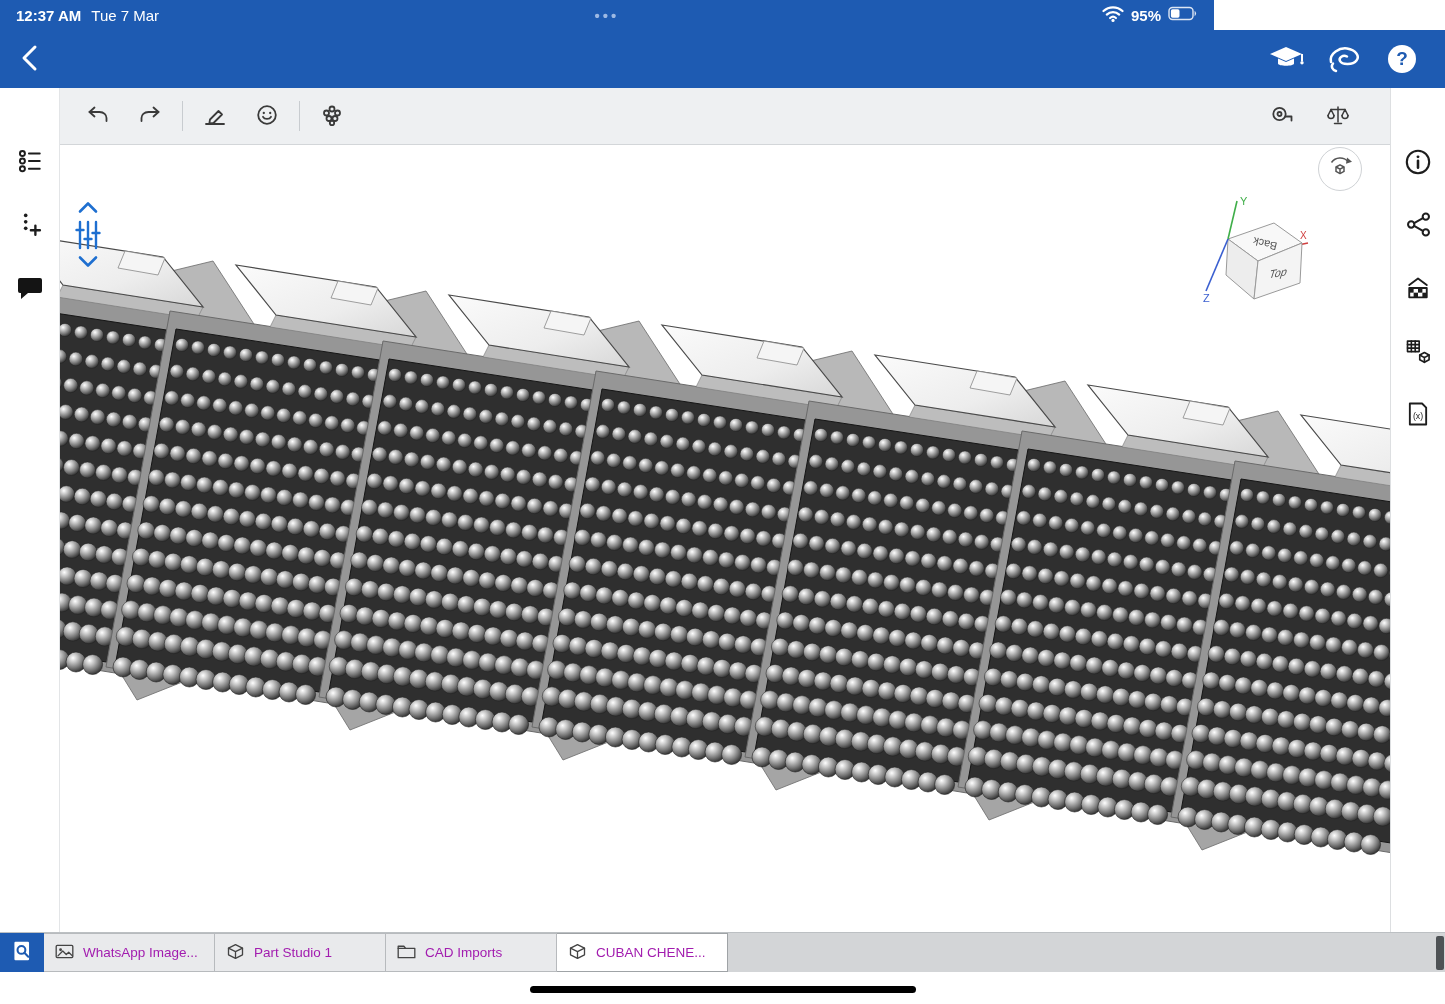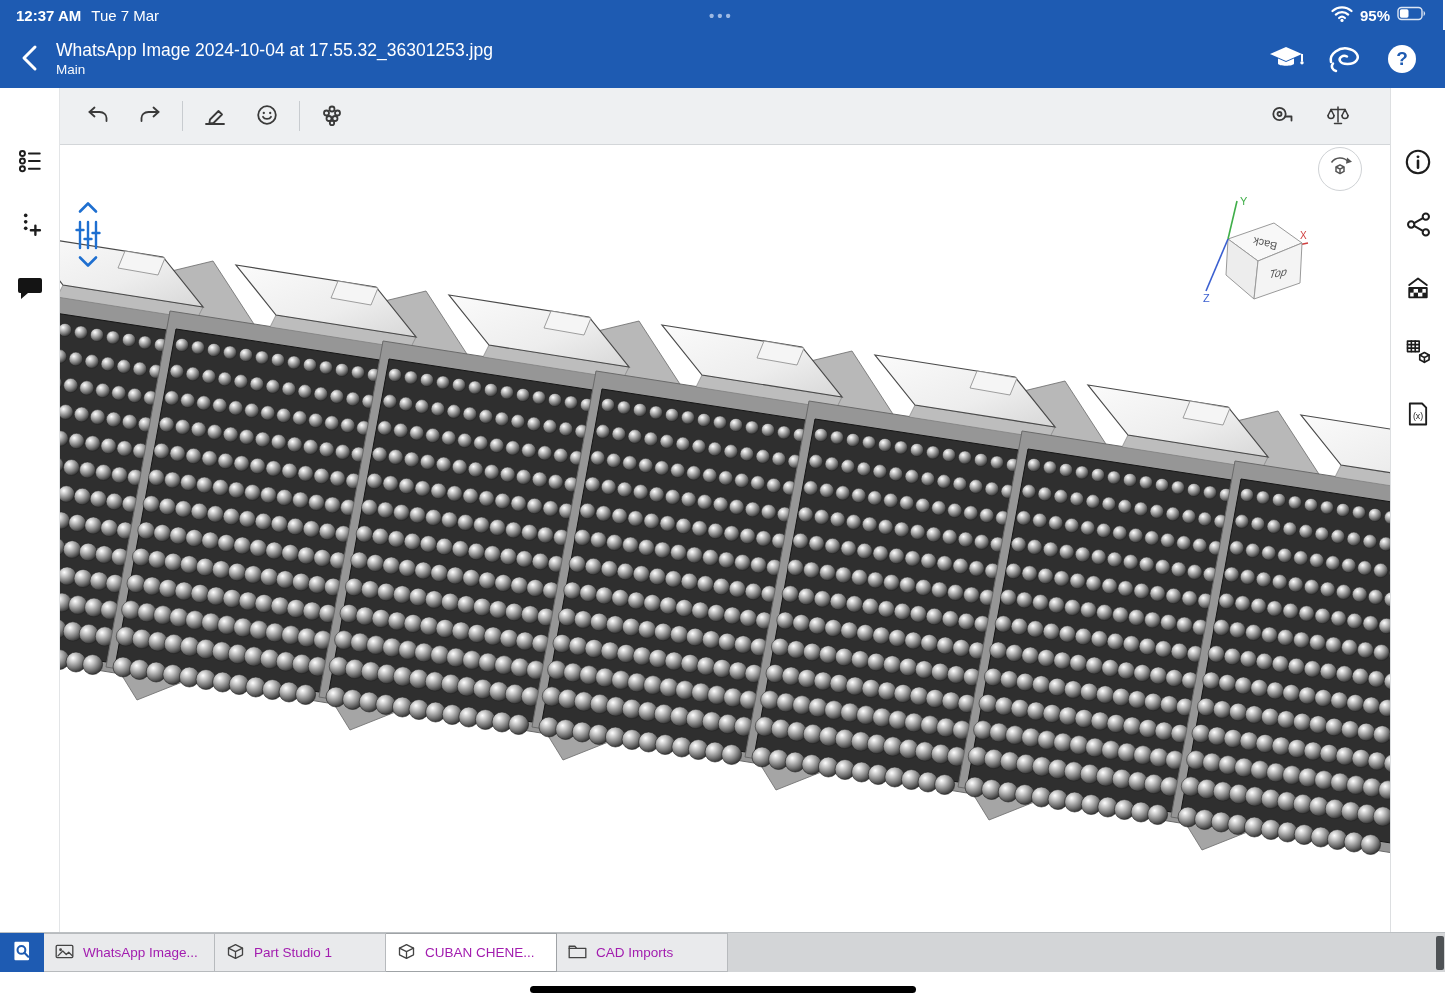--- a/index.html
+++ b/index.html
@@ -1,21 +1,21 @@
 <!DOCTYPE html>
 <html style="--header-blue: #1e5bb2; --accent-blue: #1e6fd0; --toolbar-gray: #eef0f2; --tabbar-gray: #d3d5d7; --icon-dark: #3a3a3a;"><head>
 <meta charset="utf-8">
 <style>
   *{margin:0;padding:0;box-sizing:border-box;}
   html,body{width:1445px;height:1004px;overflow:hidden;}
   body{font-family:"Liberation Sans",sans-serif;background:#fff;position:relative;}
   .screen{position:absolute;inset:0;width:1445px;height:1004px;background:#fff;}
 
   
-  .statusbar{position:absolute;top:0;left:0;width:1443px;height:30px;background:var(--header-blue);
+  .statusbar{position:absolute;top:0;left:0;width:1214px;height:30px;background:var(--header-blue);
     color:#fff;display:flex;align-items:center;justify-content:space-between;padding:0 16px;font-size:15px;}
   .sb-left{display:flex;gap:10px;align-items:center;}
   .sb-time{font-weight:700;}
   .sb-center{position:absolute;left:0;right:0;top:0;height:30px;display:flex;align-items:center;justify-content:center;
     color:#9db9e3;font-size:15px;letter-spacing:3px;font-weight:700;pointer-events:none;}
   .sb-right{display:flex;gap:7px;align-items:center;font-weight:600;}
   .navbar{position:absolute;top:30px;left:0;width:1445px;height:58px;background:var(--header-blue);
     color:#fff;display:flex;align-items:center;padding:0 8px;}
   .back-btn{background:none;border:none;width:44px;height:48px;display:flex;align-items:center;justify-content:center;cursor:pointer;}
   .titles{display:flex;flex-direction:column;justify-content:center;margin-left:4px;min-width:0;}
@@ -99,24 +99,20 @@
   </div>
 
   <div class="navbar">
     <button class="back-btn">
       <span>
         <svg width="26" height="30" viewBox="0 0 26 30">
             <path d="M18 4 L7 15 L18 26" fill="none" stroke="#fff" stroke-width="3" stroke-linecap="round" stroke-linejoin="round"></path>
           </svg>
       </span>
     </button>
-    <div class="titles">
-      <div class="doc-title">WhatsApp Image 2024-10-04 at 17.55.32_36301253.jpg</div>
-      <div class="doc-subtitle">Main</div>
-    </div>
     <div class="nav-actions">
       <button>
         <span>
           <svg width="36" height="30" viewBox="0 0 36 30">
             <polygon points="18,4 34,11 18,18 2,11" fill="#fff"></polygon>
             <path d="M10 15.5 v5 c0 3 16 3 16 0 v-5 l-8 3.5 z" fill="#fff"></path>
             <path d="M34 11 v7" stroke="#fff" stroke-width="2"></path>
               <circle cx="34" cy="19.7" r="1.7" fill="#fff"></circle>
           </svg>
         </span>
@@ -1616,38 +1612,38 @@
       </button>
       <button class="tab">
         <span>
           <svg class="tabicon-svg" width="21" height="21" viewBox="0 0 24 24">
             <path d="M4 8.2 L12 4.2 L20 8.2 V15.8 L12 19.8 L4 15.8 Z"></path>
             <path d="M4 8.2 L12 12.2 L20 8.2 M12 12.2 V19.8"></path>
           </svg>
         </span>
         <span class="tablabel">Part Studio 1</span>
       </button>
+      <button class="tab">
+        <span>
+          <svg class="tabicon-svg" width="21" height="21" viewBox="0 0 24 24">
+            <path d="M2.5 6 H9 L11 8.5 H21.5 V19 H2.5 Z"></path>
+            <path d="M2.5 8.5 H11"></path>
+          </svg>
+        </span>
+        <span class="tablabel">CAD Imports</span>
+      </button>
       <button class="tab active">
         <span>
           <svg class="tabicon-svg" width="21" height="21" viewBox="0 0 24 24">
             <path d="M4 8.2 L12 4.2 L20 8.2 V15.8 L12 19.8 L4 15.8 Z"></path>
             <path d="M4 8.2 L12 12.2 L20 8.2 M12 12.2 V19.8"></path>
           </svg>
         </span>
         <span class="tablabel">CUBAN CHENE...</span>
       </button>
-      <button class="tab">
-        <span>
-          <svg class="tabicon-svg" width="21" height="21" viewBox="0 0 24 24">
-            <path d="M2.5 6 H9 L11 8.5 H21.5 V19 H2.5 Z"></path>
-            <path d="M2.5 8.5 H11"></path>
-          </svg>
-        </span>
-        <span class="tablabel">CAD Imports</span>
-      </button>
     </div>
     <div class="tab-scrollbar"></div>
   </div>
 
   <div class="home-area">
     <div class="home-indicator"></div>
   </div>
 
 </div>
 

